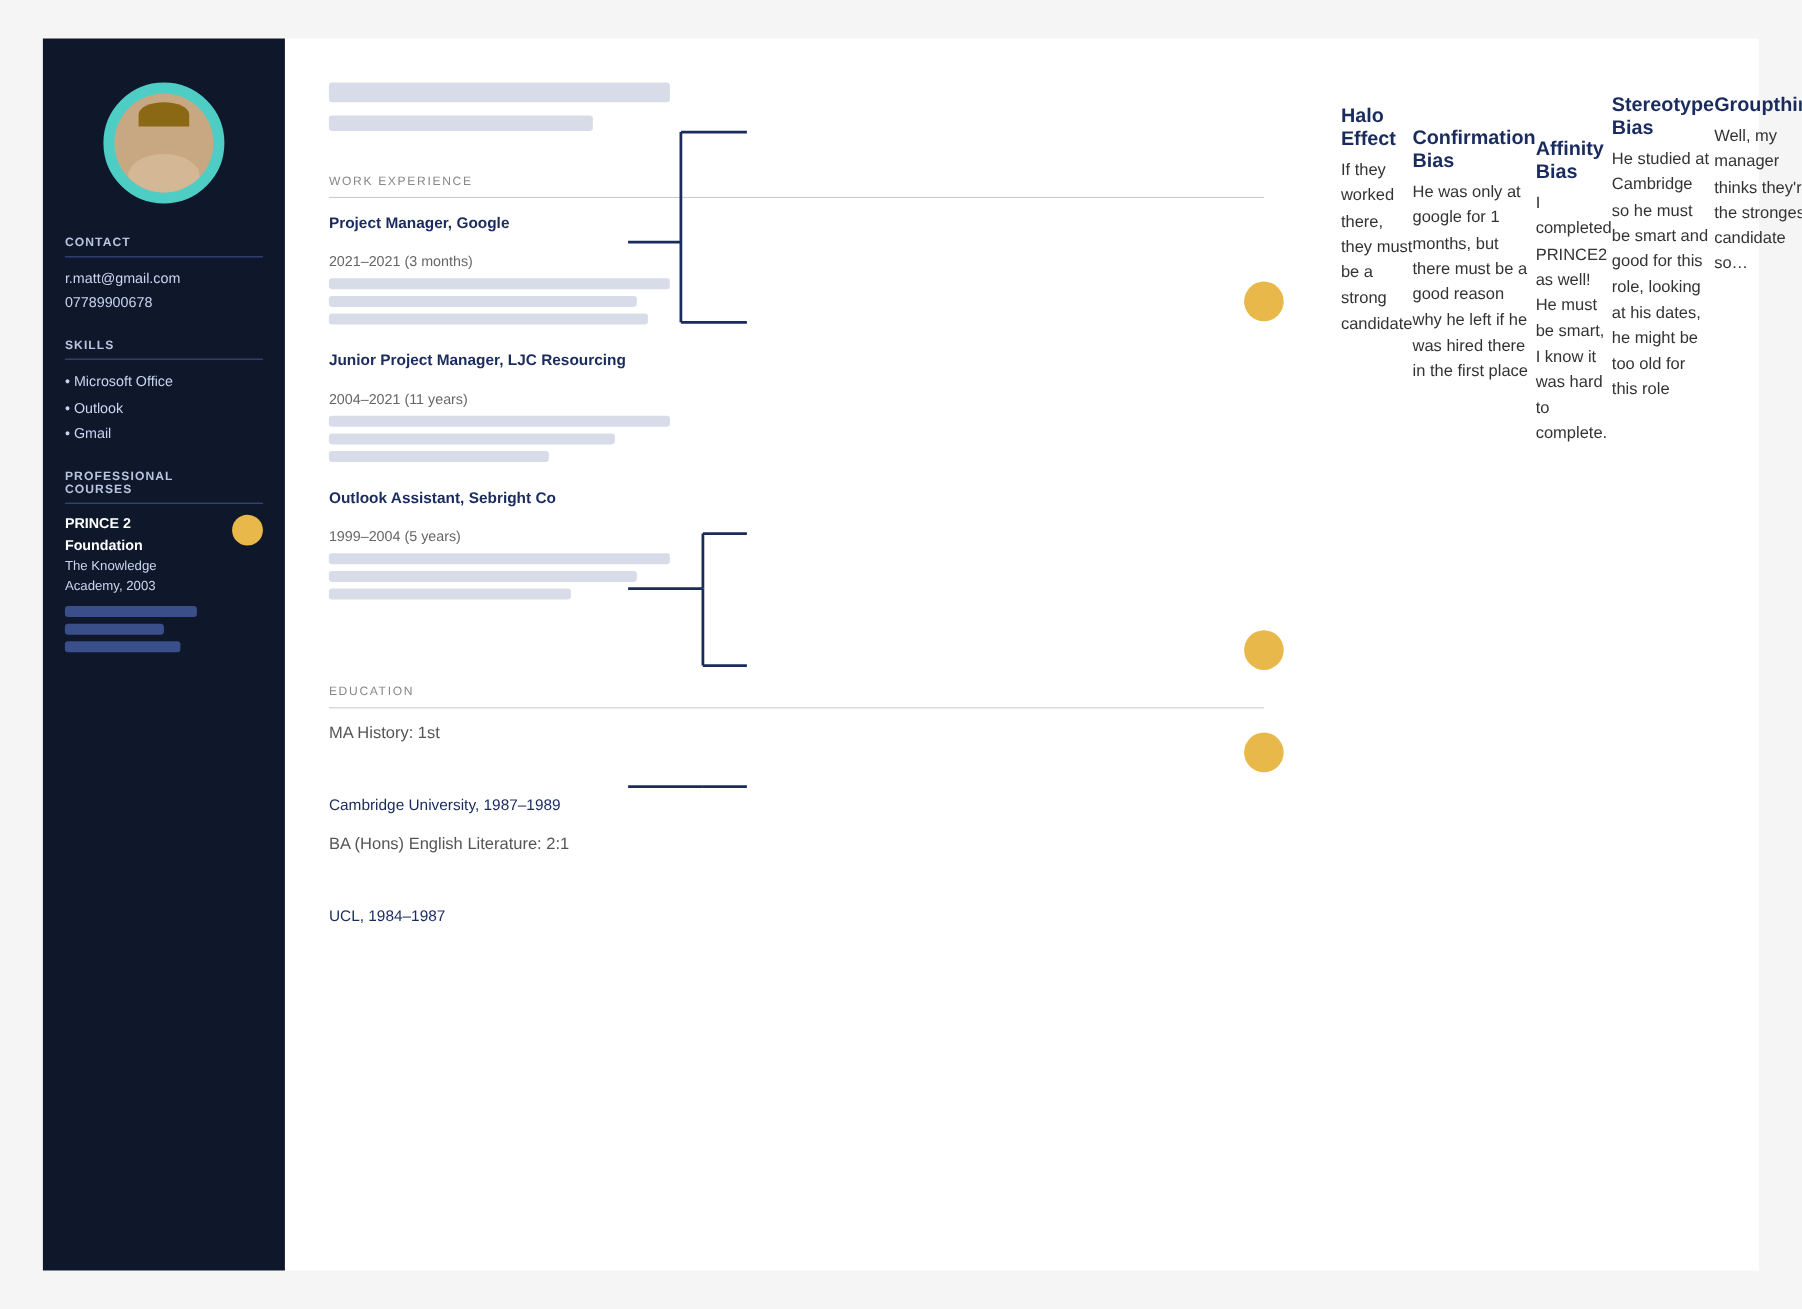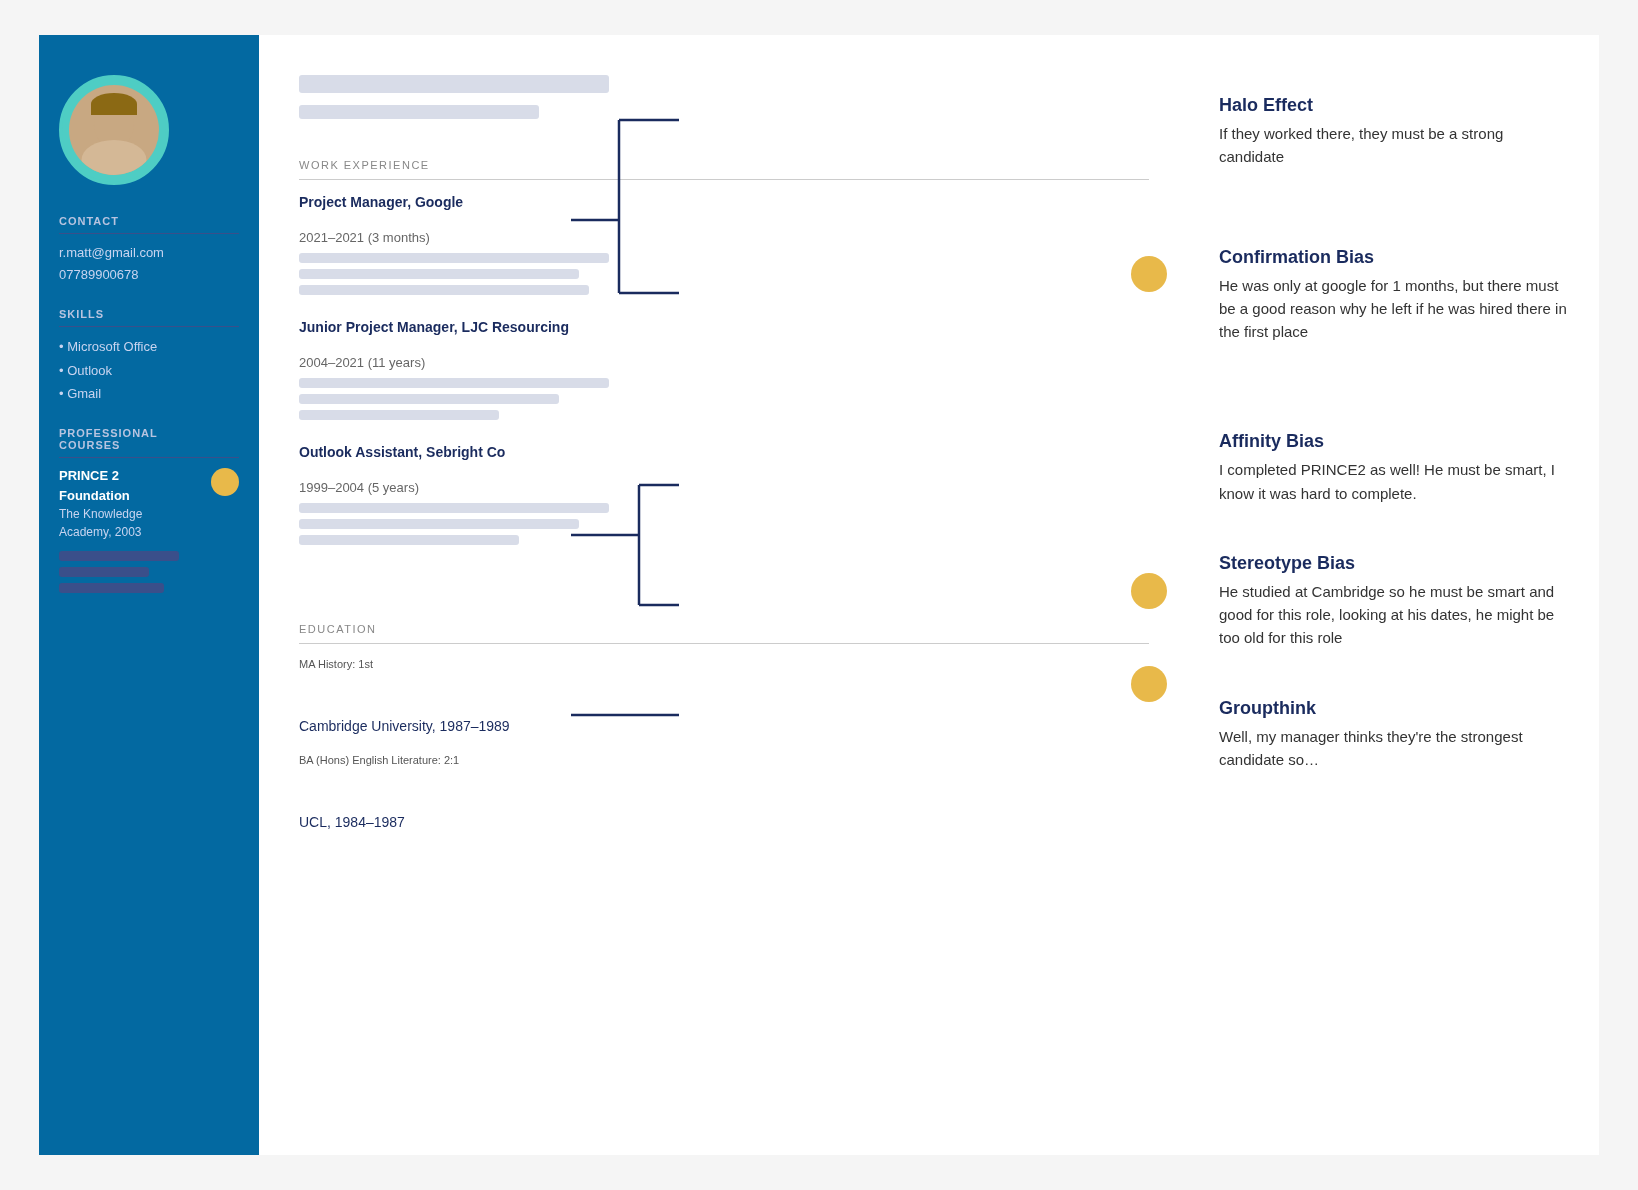--- a/index.html
+++ b/index.html
@@ -17,25 +17,26 @@
       width: 1560px;
       height: 1120px;
       background: white;
       display: flex;
       position: relative;
     }
     
     .sidebar {
       width: 220px;
       min-width: 220px;
-      background: #0369a1;
+      background: #0f172a;
       color: white;
       padding: 40px 20px;
       display: flex;
       flex-direction: column;
+      align-items: center;
     }
     .avatar {
       width: 110px;
       height: 110px;
       border-radius: 50%;
       background: #4ecdc4;
       overflow: hidden;
       margin-bottom: 30px;
       border: 3px solid #4ecdc4;
       display: flex;
@@ -213,21 +214,21 @@
       right: -18px;
       top: 50%;
       transform: translateY(-50%);
       z-index: 10;
     }
 
     .edu-entry {
       margin-bottom: 16px;
     }
     .edu-degree {
-      font-size: 11px;
+      font-size: 15px;
       color: #555;
       margin-bottom: 2px;
     }
     .edu-school {
       font-size: 14px;
       font-weight: 400;
       color: #1a2b5e;
       margin-top: 48px;
     }
 
@@ -240,21 +241,21 @@
       pointer-events: none;
       z-index: 5;
     }
 
     
     .bias-panel {
       width: 420px;
       min-width: 420px;
       padding: 30px 30px 30px 40px;
       display: flex;
-      flex-direction: column;
+      flex-direction: row;
       justify-content: flex-start;
       gap: 0;
     }
     .bias-item {
       margin-bottom: 28px;
     }
     .bias-title {
       font-size: 18px;
       font-weight: 700;
       color: #1a2b5e;

